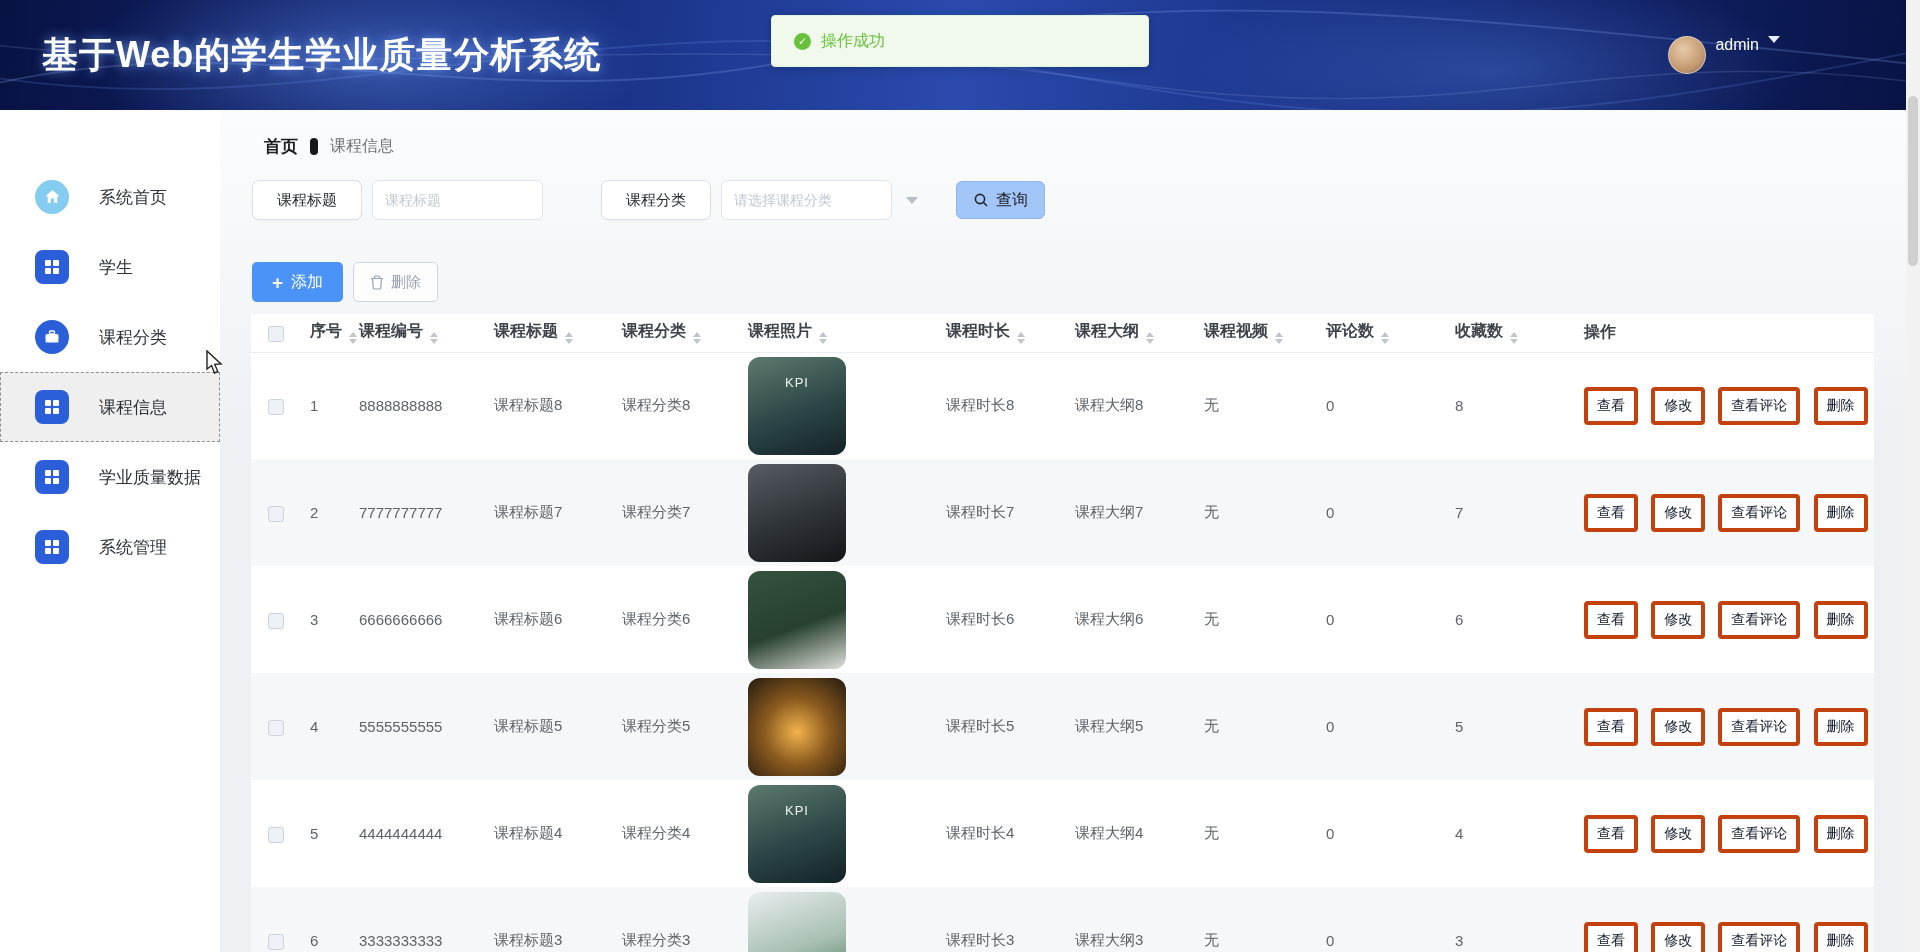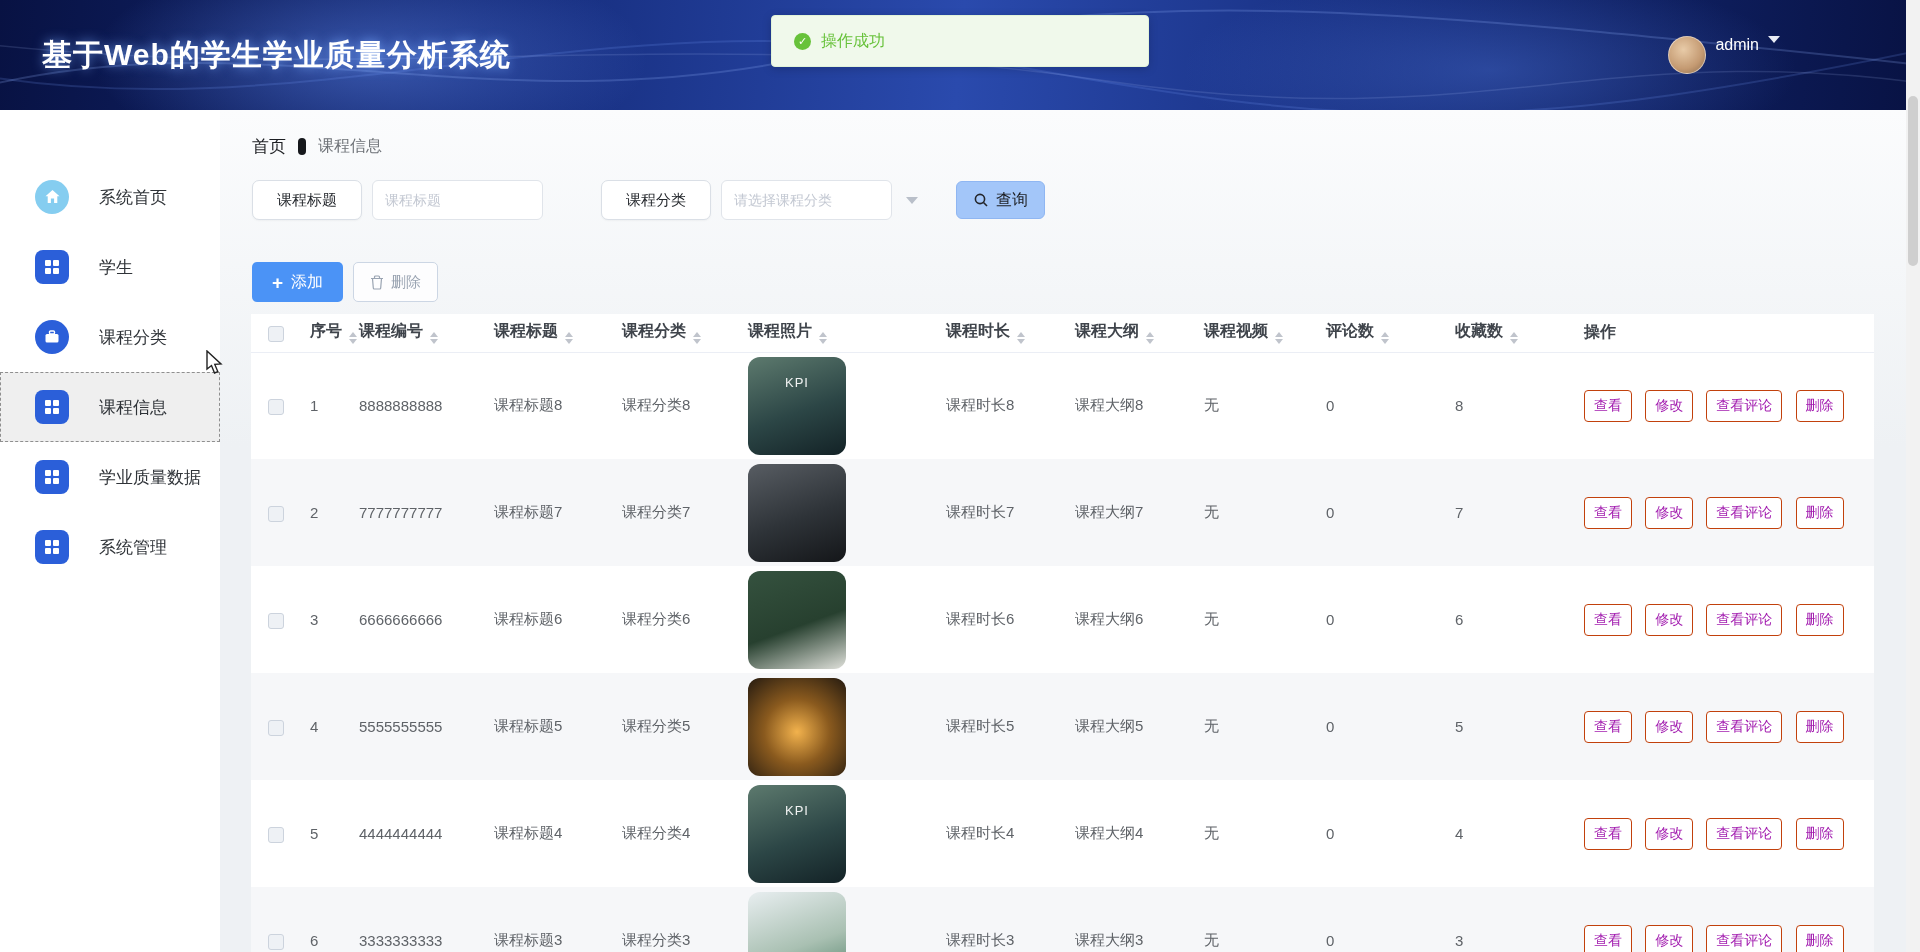--- a/index.html
+++ b/index.html
@@ -9,21 +9,21 @@
 
   
   .app-header { position:relative; height:110px;
     background:linear-gradient(95deg,#081243 0%,#142a78 25%,#2a4aad 50%,#142a78 75%,#081243 100%); overflow:hidden; }
   .hdr-glow-l { position:absolute; left:90px; top:-50px; width:560px; height:220px;
     background:radial-gradient(ellipse, rgba(95,135,235,.5), transparent 70%); }
   .hdr-glow-r { position:absolute; right:120px; top:-30px; width:620px; height:200px;
     background:radial-gradient(ellipse, rgba(80,120,220,.4), transparent 70%); }
   .hdr-deco { position:absolute; inset:0; width:100%; height:100%; }
   .app-title { position:absolute; left:42px; top:50%; transform:translateY(-50%);
-    color:#fff; font-size:30px; font-weight:bold; letter-spacing:1px;
+    color:#fff; font-size:36px; font-weight:bold; letter-spacing:1px;
     text-shadow:0 0 12px rgba(120,170,255,.8); z-index:3; }
   .toast { position:absolute; left:50%; top:15px; transform:translateX(-50%);
     width:378px; height:52px; background:var(--success-bg,#f0f9eb); border:1px solid #e1f3d8;
     border-radius:4px; display:flex; align-items:center; padding-left:22px; gap:10px;
     box-shadow:0 2px 10px rgba(0,0,0,.18); z-index:5; }
   .toast-check { width:17px; height:17px; border-radius:50%; background:var(--success,#67c23a);
     color:#fff; font-size:11px; line-height:17px; text-align:center; flex:0 0 auto; }
   .toast-text { color:var(--success,#67c23a); font-size:16px; }
   .user-menu { position:absolute; right:140px; top:50%; transform:translateY(-50%);
     display:flex; align-items:flex-start; gap:9px; z-index:4; cursor:pointer; }
@@ -42,21 +42,21 @@
   .sidebar-item.gap-top { margin-top:14px; }
   .s-icon { width:34px; height:34px; display:flex; align-items:center; justify-content:center; flex:0 0 auto; }
   .s-icon.sq { background:#2b5fd9; border-radius:8px; }
   .s-icon.ci { background:#2b5fd9; border-radius:50%; }
   .s-icon.lt { background:#85cdf0; border-radius:50%; }
 
   .main { flex:1; background:linear-gradient(#fbfcfd,#eef1f4 40%,#eef1f4); position:relative; overflow:hidden; }
 
   
   .breadcrumb { display:flex; align-items:center; gap:12px; padding:20px 0 0 32px; height:52px; }
-  .bc-home { font-size:17px; font-weight:normal; color:#1d1f23; cursor:pointer; }
+  .bc-home { font-size:17px; font-weight:bold; color:#1d1f23; cursor:pointer;margin-left:12px; }
   .bc-sep { width:8px; height:17px; background:#16181c; border-radius:4px; }
   .bc-current { font-size:16px; color:#6e7277; }
 
   
   .search-row { display:flex; align-items:center; margin:18px 0 0 32px; height:40px; }
   .label-btn { height:40px; padding:0 24px; background:#fff; border:1px solid #dadfe6; border-radius:7px;
     font-size:15px; color:#25282d; cursor:pointer; box-shadow:0 1px 2px rgba(0,0,0,.04);
     font-family:inherit; }
   .txt-input { height:40px; width:171px; margin-left:10px; border:1px solid #e0e4ea; border-radius:6px;
     padding:0 12px; font-size:14px; color:#333; background:#fff; font-family:inherit; }
@@ -89,22 +89,22 @@
   th.c-check, td.c-check { text-align:center; padding-left:0; }
   .checkbox { display:inline-block; width:16px; height:16px; border:1px solid #ccd3dd;
     border-radius:3px; background:#eef1f5; cursor:pointer; vertical-align:middle; }
   .sort { display:inline-flex; flex-direction:column; margin-left:7px; vertical-align:-1px; }
   .sort i { display:block; width:0; height:0; border-left:4px solid transparent; border-right:4px solid transparent; }
   .sort .up { border-bottom:5px solid #c0c4cc; margin-bottom:2px; }
   .sort .dn { border-top:5px solid #c0c4cc; }
   .photo { width:98px; height:98px; border-radius:12px; position:relative; overflow:hidden; }
   .photo-text { position:absolute; left:50%; top:26%; transform:translate(-50%,-50%);
     color:rgba(255,255,255,.92); font-size:13px; letter-spacing:1px; }
-  .ops button { padding:6px 9px; margin-right:9px; background:#fff; border:1px solid #c2410c;
-    border-radius:4px; font-size:14px; color:#a21caf; cursor:pointer; font-family:inherit; }
+  .ops button { padding:6px 9px; margin-right:9px; background:#fff; border:4px solid #c2410c;
+    border-radius:4px; font-size:14px; color:#0f172a; cursor:pointer; font-family:inherit; }
 
   
   .cursor { position:absolute; left:205px; top:350px; z-index:20; pointer-events:none; }
   .scrollbar { position:absolute; right:0; top:0; width:14px; height:952px; background:#f2f2f2; z-index:30; }
   .scroll-thumb { position:absolute; right:2px; top:96px; width:10px; height:170px; background:#cfcfcf; border-radius:5px; }
 </style>
 </head>
 <body>
 
 <div class="screen">

